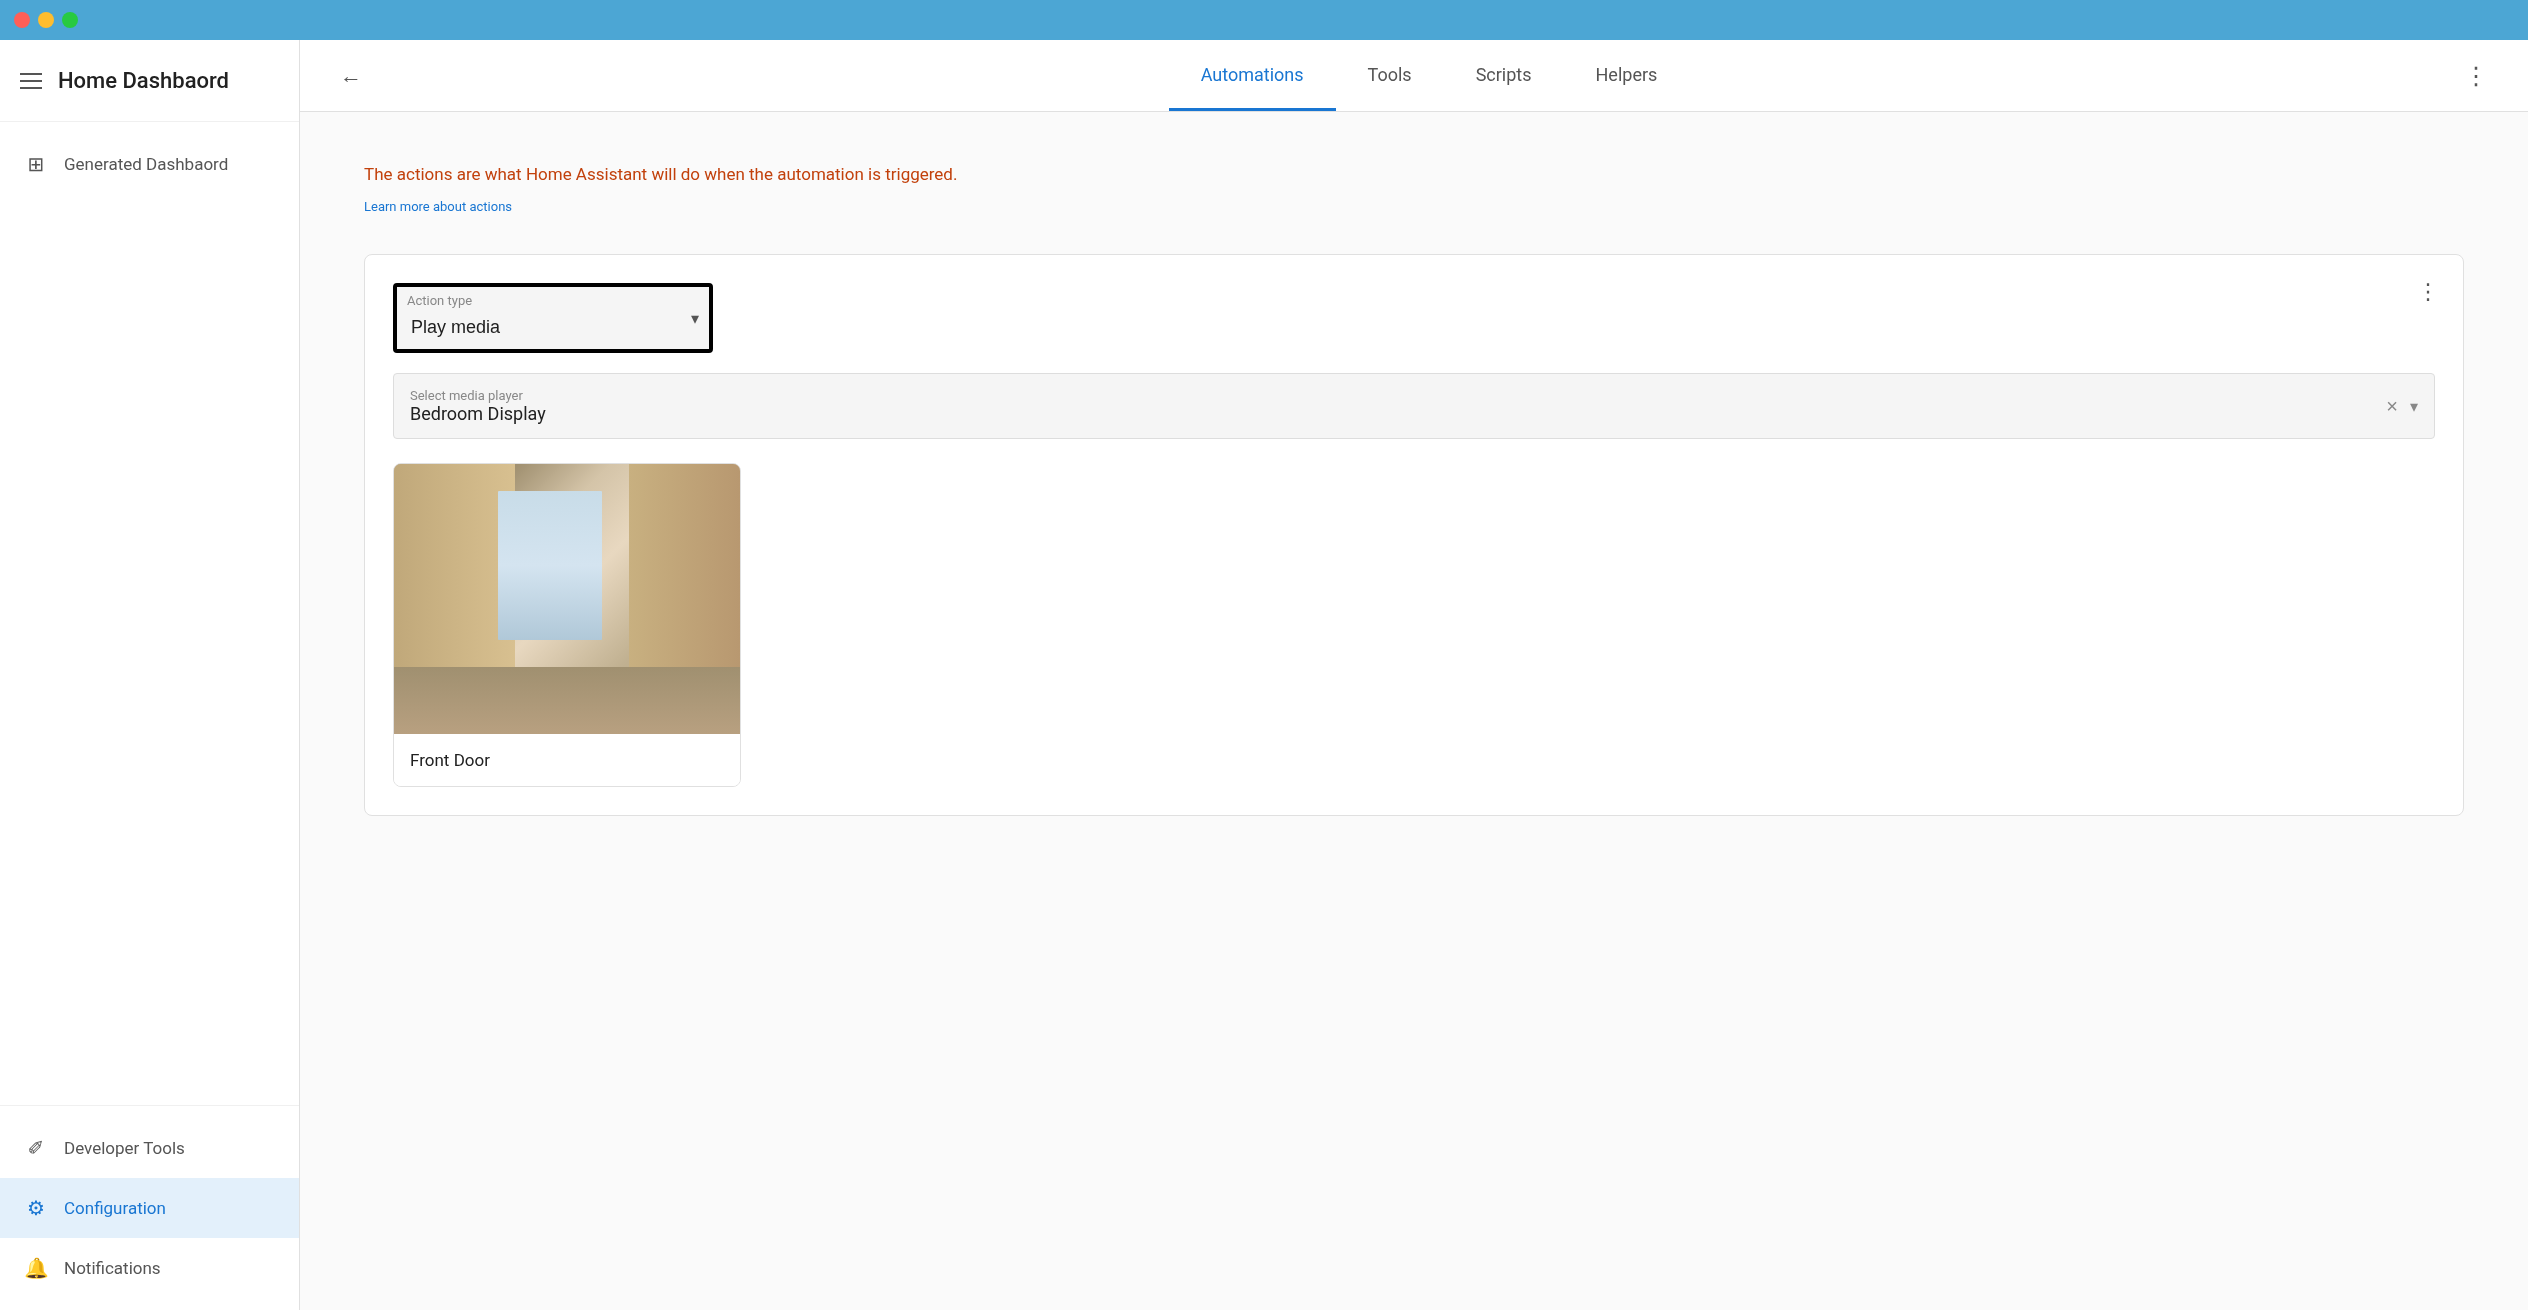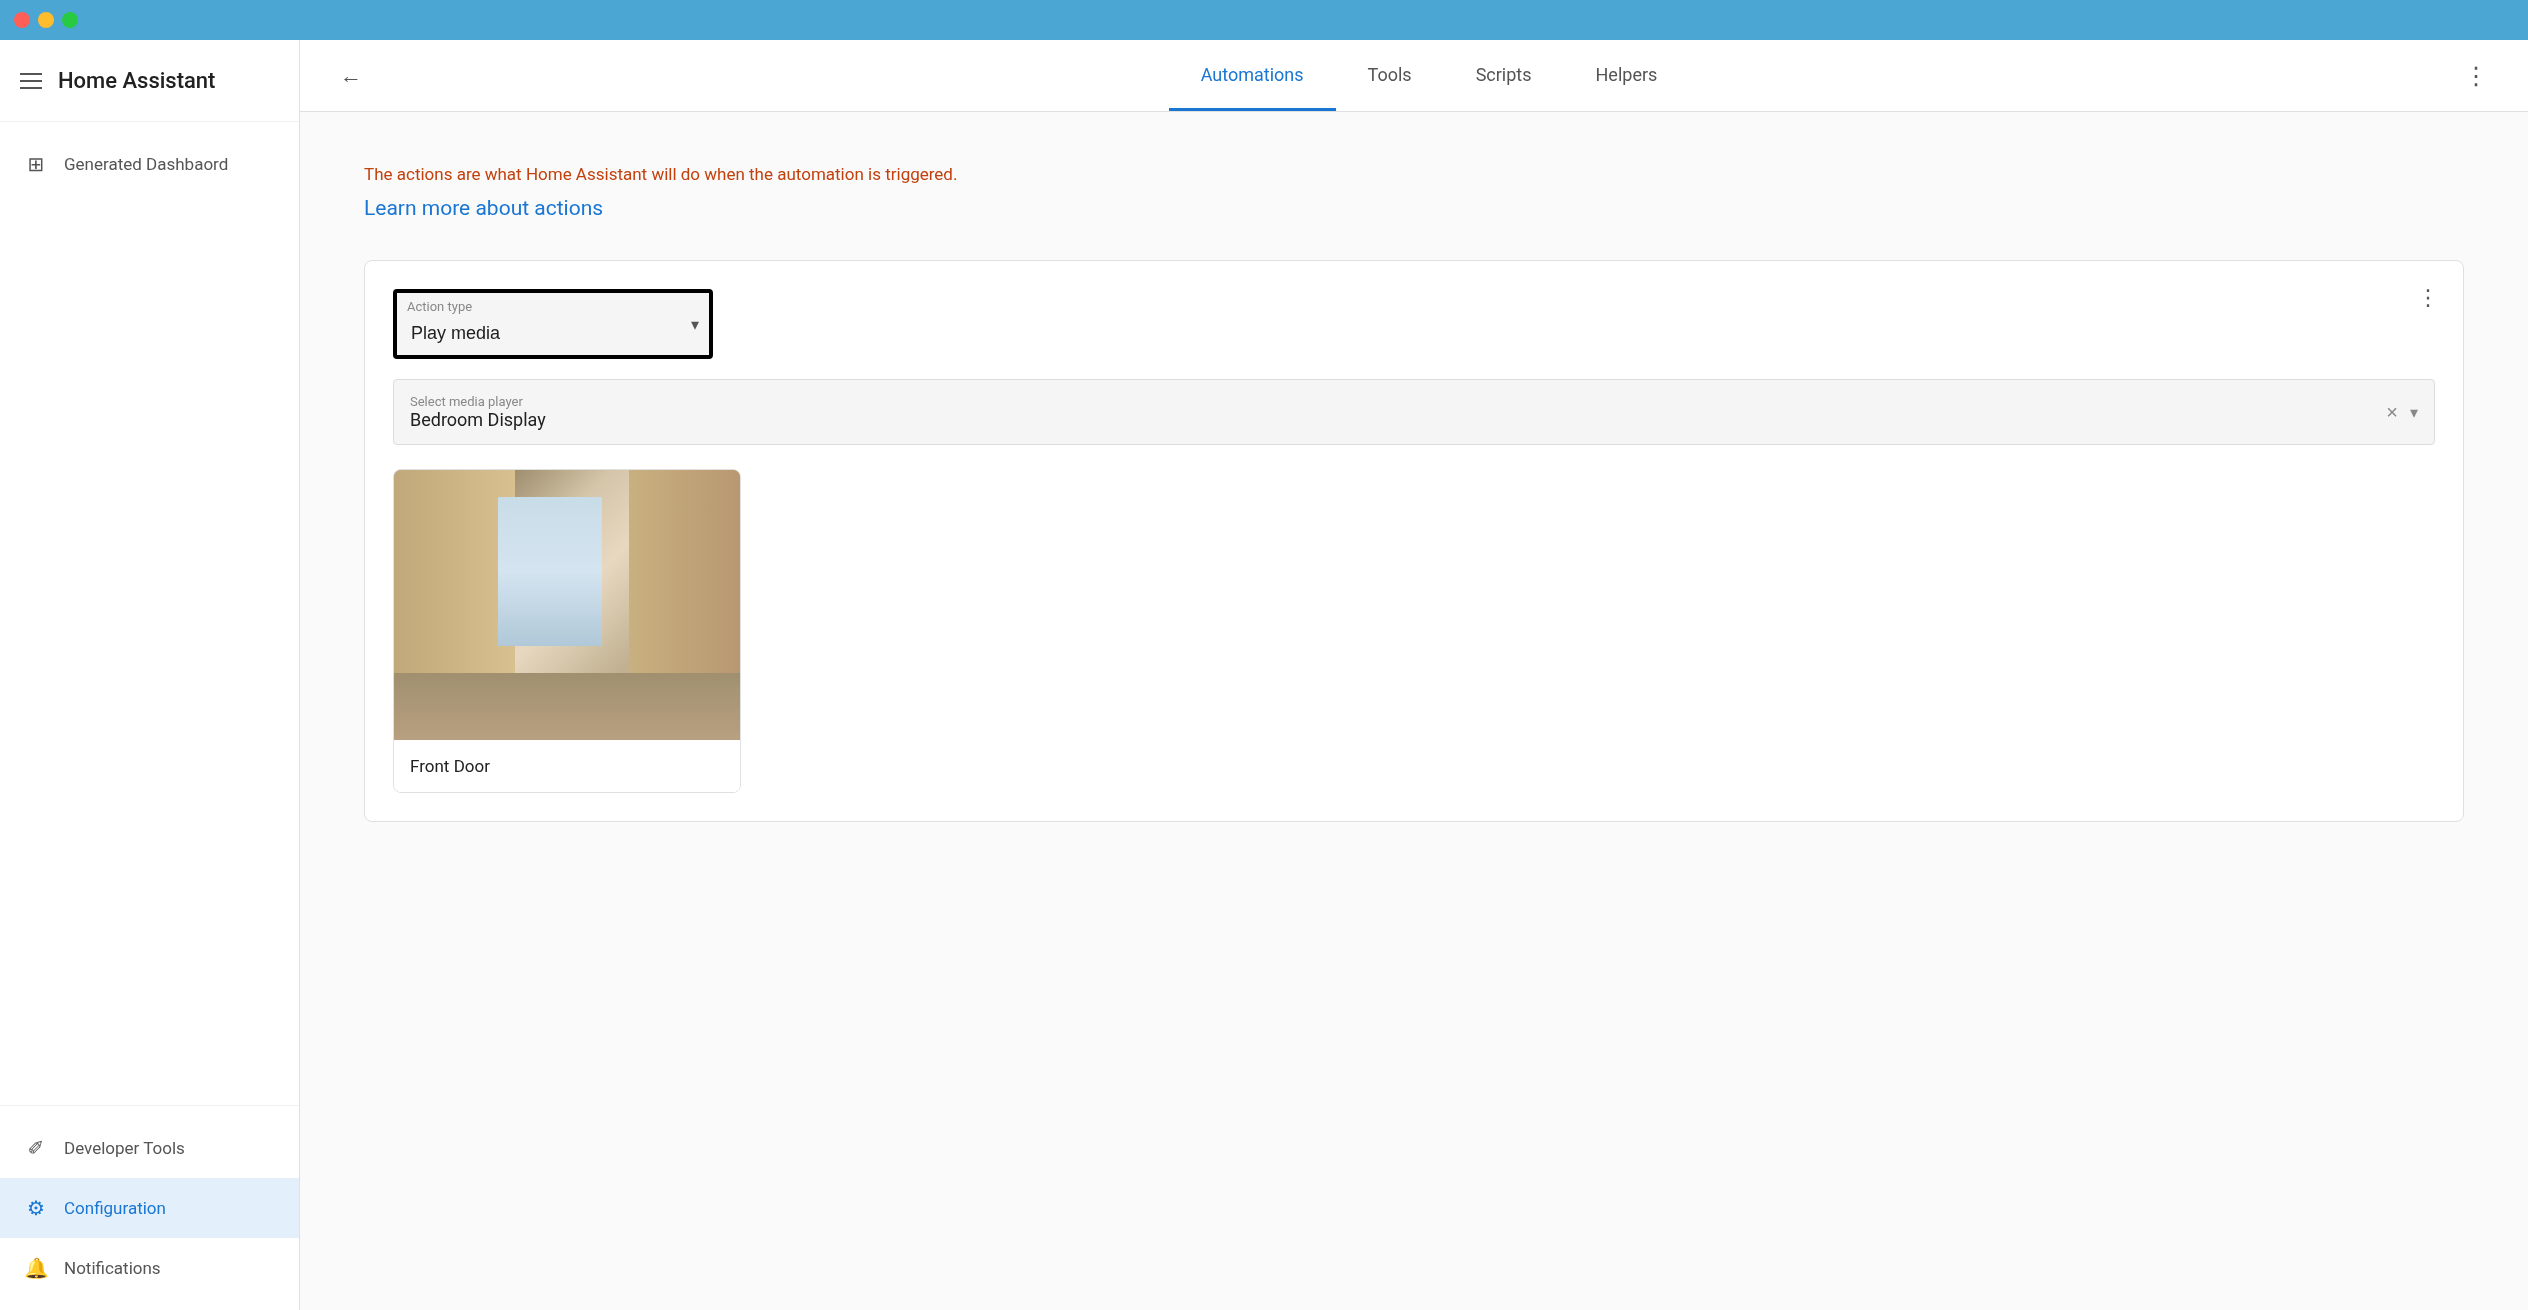--- a/index.html
+++ b/index.html
@@ -166,21 +166,21 @@
       font-weight: 400;
       color: #212121;
       margin-bottom: 40px;
     }
     .description {
       font-size: 17px;
       color: #c2410c;
       margin-bottom: 12px;
     }
     .learn-more-link {
-      font-size: 21px;
+      font-size: 13px;
       color: #1976d2;
       text-decoration: none;
       cursor: pointer;
       margin-bottom: 40px;
       display: inline-block;
     }
 
     
     .action-card {
       background: #fff;
@@ -357,21 +357,21 @@
 
 <div class="app">
 
   <aside class="sidebar">
     <div class="sidebar-header">
       <div class="hamburger-icon">
         <span></span>
           <span></span>
           <span></span>
       </div>
-      <span class="sidebar-title">Home Assistant</span>
+      <span class="sidebar-title">Home Dashbaord</span>
     </div>
 
     <nav class="sidebar-nav">
       <div class="nav-item">
         <span class="icon">⊞</span>
         <span>Generated Dashbaord</span>
       </div>
     </nav>
 
     <div class="sidebar-bottom">

